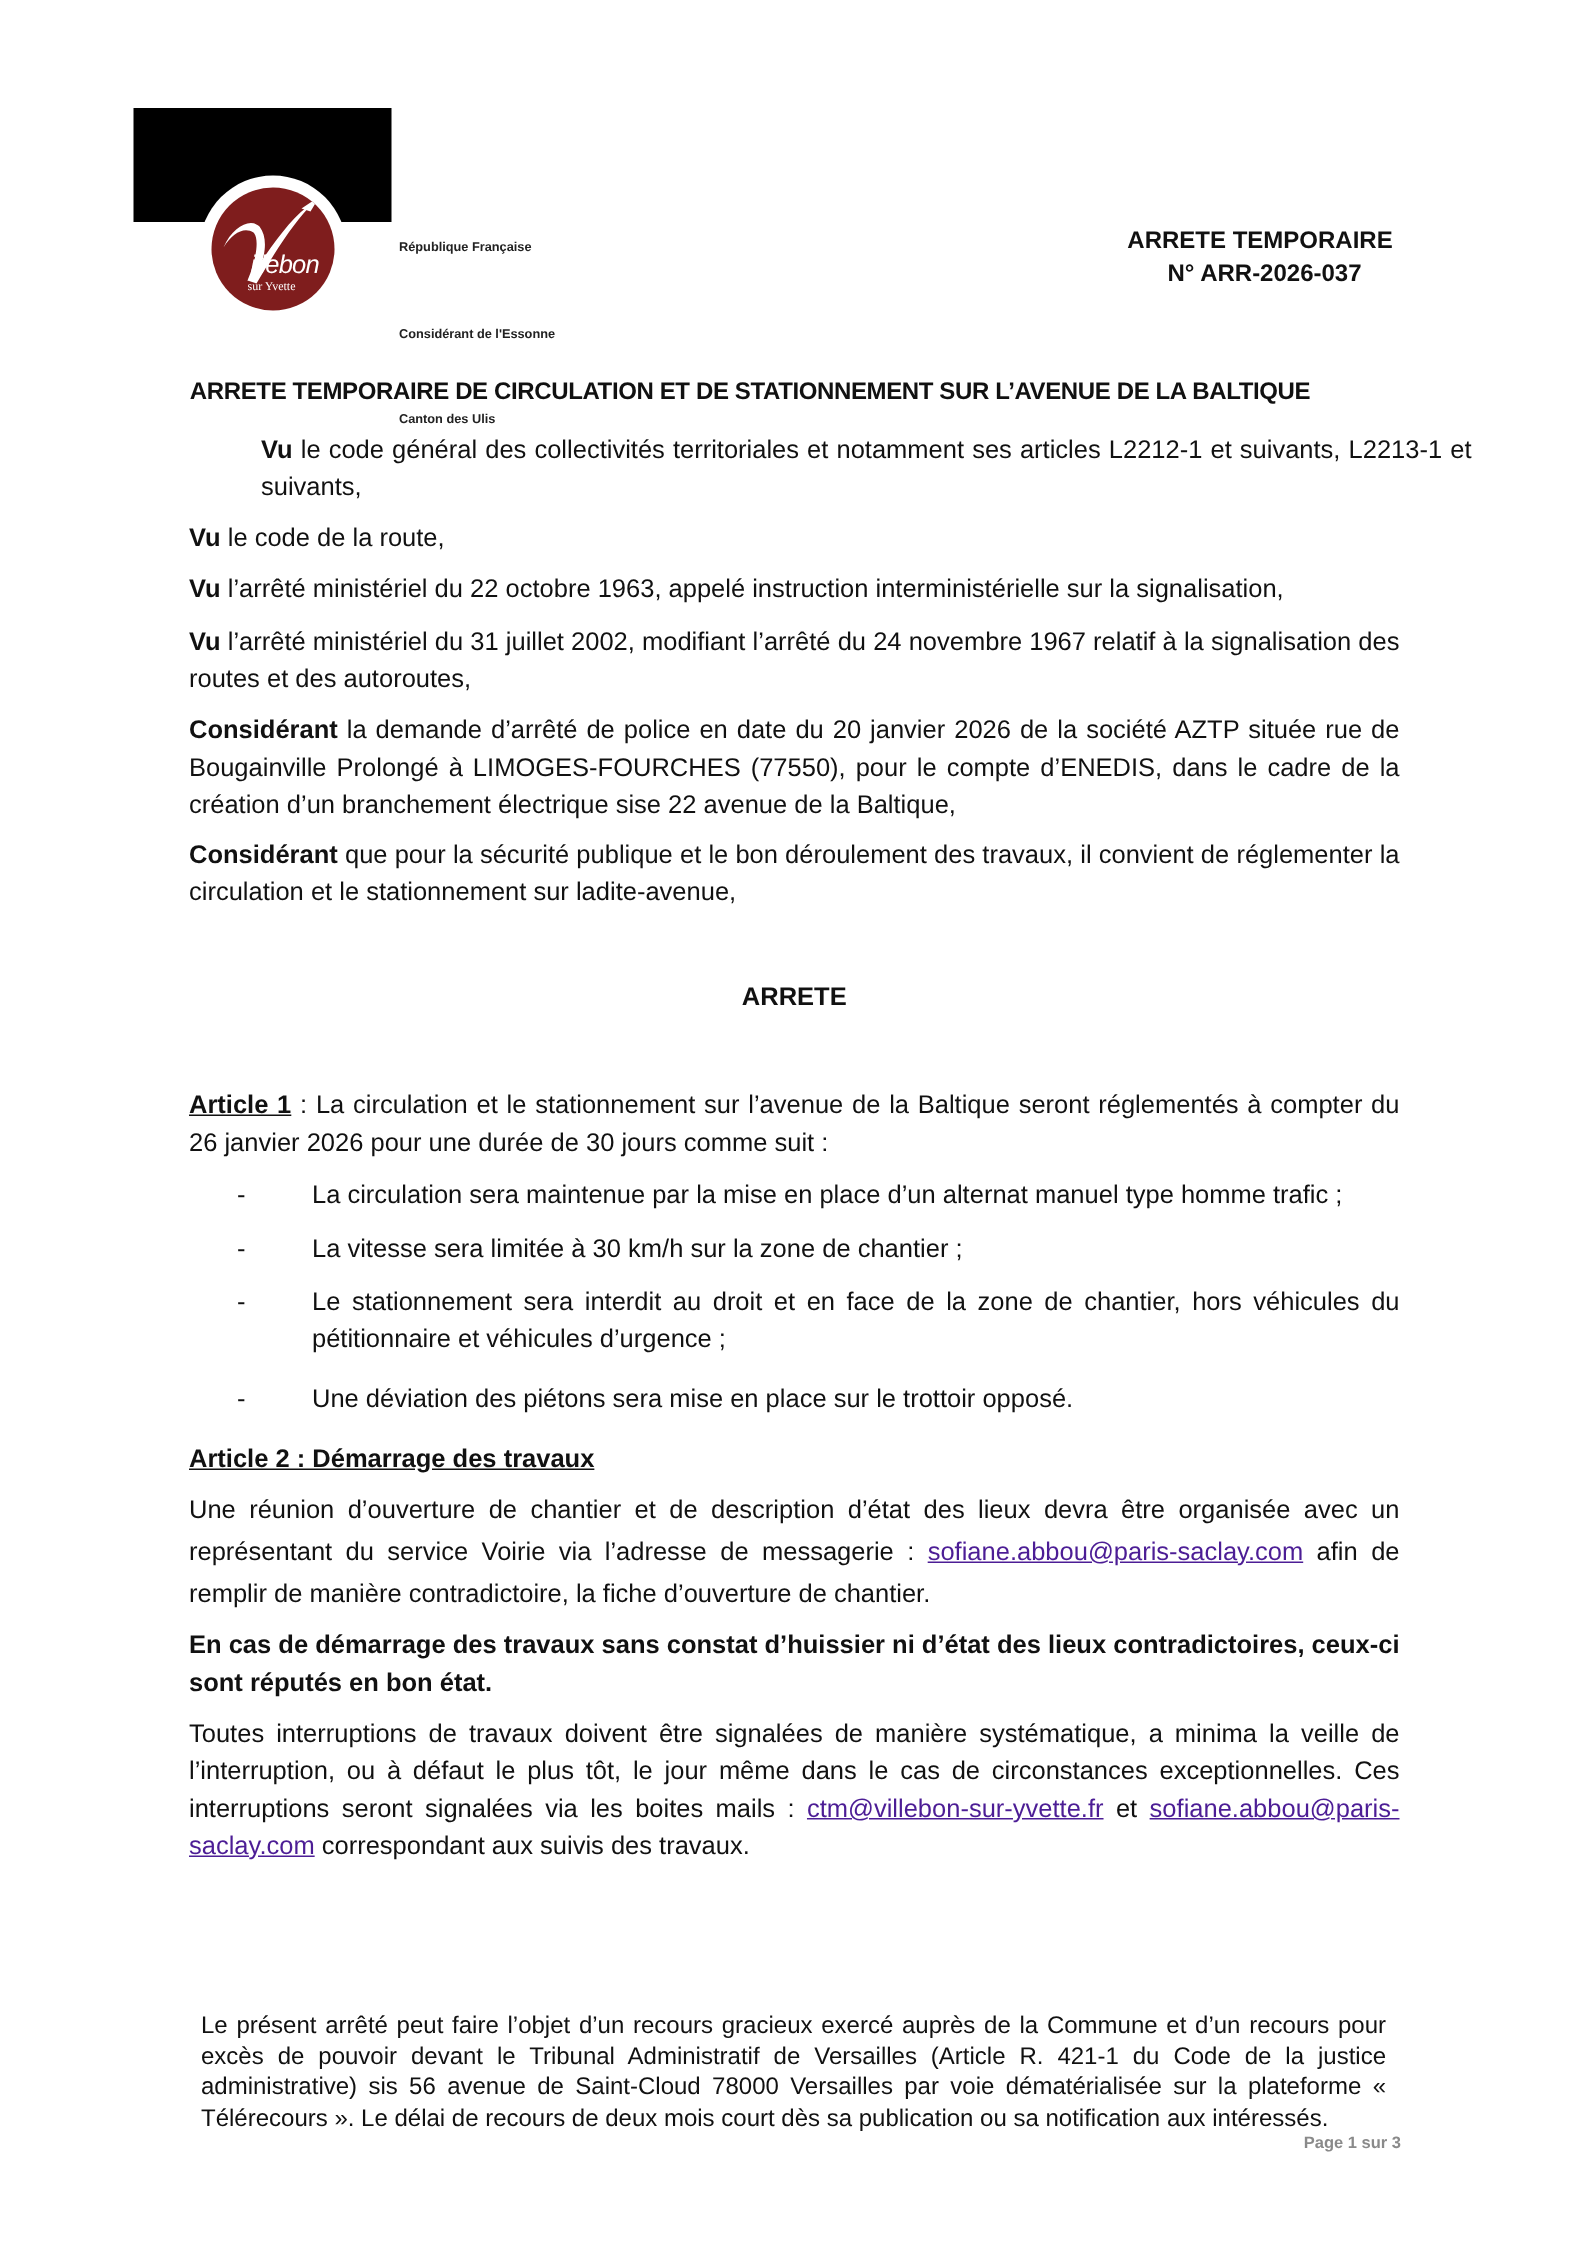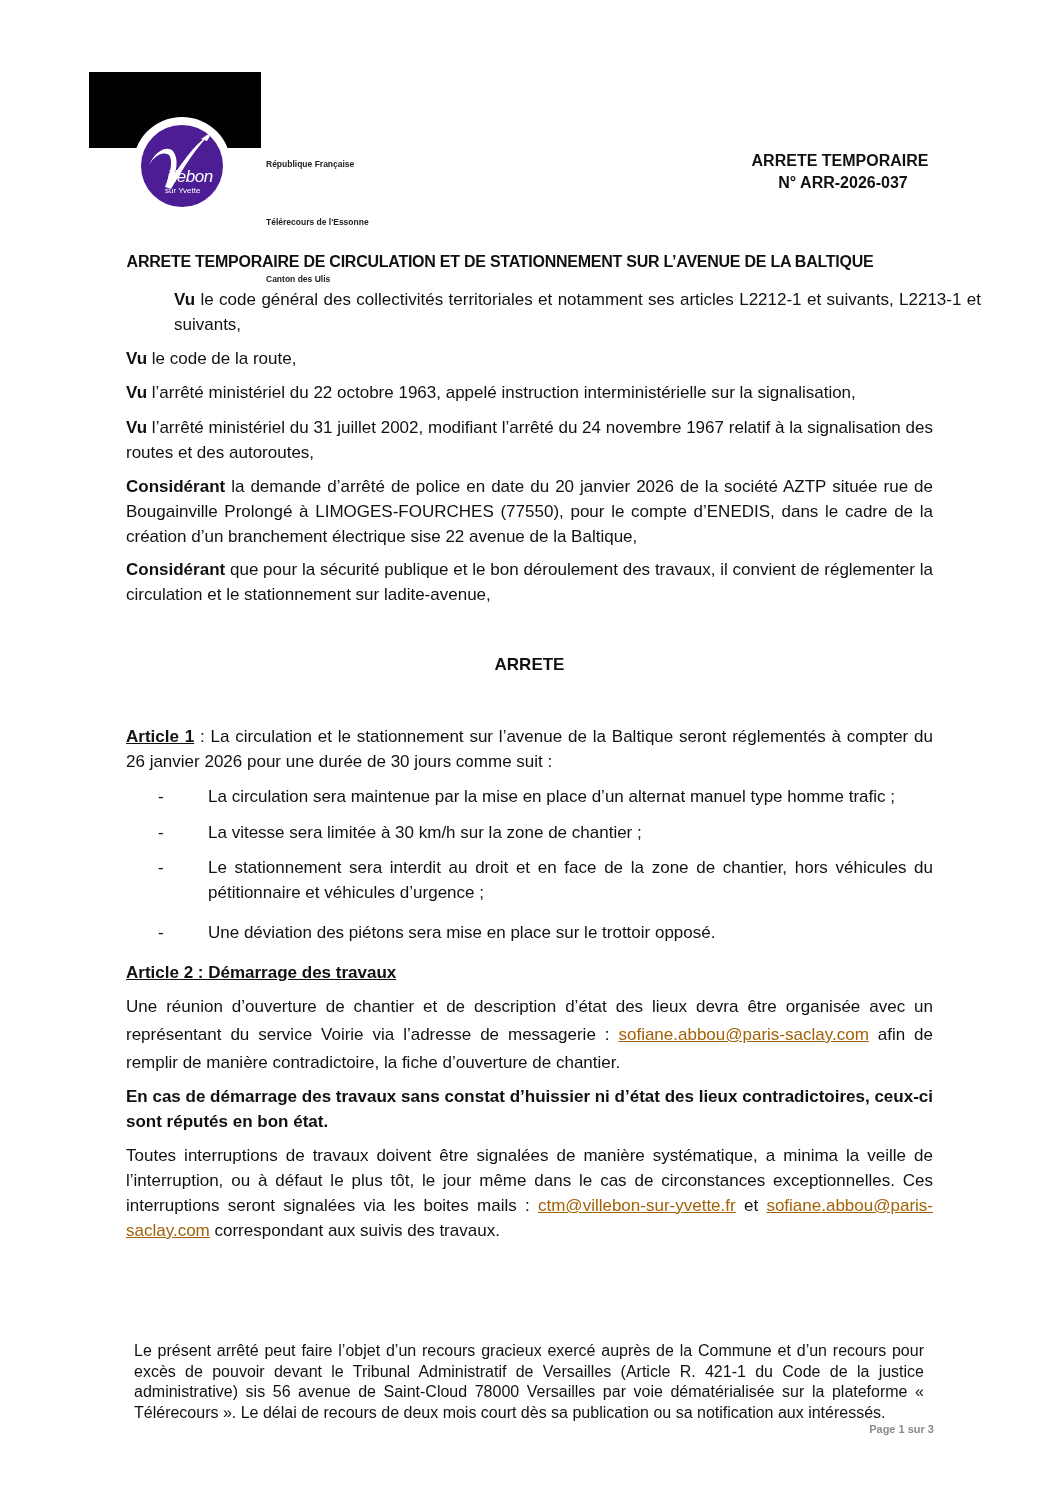--- a/index.html
+++ b/index.html
@@ -1,35 +1,35 @@
 <!DOCTYPE html>
 <html><head>
 <meta charset="utf-8">
 <style>
   html, body { margin: 0; padding: 0; background: #ffffff; }
   body { width: 1059px; height: 1497px; position: relative; overflow: hidden;
          font-family: "Liberation Sans Narrow", "Liberation Sans", sans-serif; color: #111; }
   .abs { position: absolute; }
   .logo-rect { left: 89px; top: 72px; width: 172px; height: 76px; background: #000; }
   .logo-ring { left: 133px; top: 117px; width: 98px; height: 98px; border-radius: 50%; background: #fff; }
-  .logo-disc { left: 141px; top: 125px; width: 82px; height: 82px; border-radius: 50%; background: #4c1d95; overflow: hidden; }
+  .logo-disc { left: 141px; top: 125px; width: 82px; height: 82px; border-radius: 50%; background: #7f1d1d; overflow: hidden; }
   .logo-disc svg { position: absolute; left: 0; top: 0; }
   .logo-text1 { position: absolute; left: 26px; top: 42px; color: #fff; font-style: italic; font-size: 17px; letter-spacing: -0.5px;
                 font-family: "Liberation Sans", sans-serif; }
-  .logo-text2 { position: absolute; left: 24px; top: 61px; color: #fff; font-size: 8px; font-family: Liberation Sans, sans-serif; }
+  .logo-text2 { position: absolute; left: 24px; top: 61px; color: #fff; font-size: 8px; font-family: Liberation Serif, serif; }
   .admin { left: 266px; top: 113px; font-size: 8.5px; line-height: 11.5px; font-weight: bold; color: #222; }
   .admin div { white-space: nowrap; margin-top: 46px; }
   .arrete-head { left: 740px; top: 150px; width: 200px; text-align: center; font-weight: bold; font-size: 16px; line-height: 22px; }
   .arrete-head .l2 { padding-left: 6px; }
   .title { left: 0; top: 221px; width: 1000px; text-align: center; font-weight: bold; font-size: 16px; letter-spacing: -0.25px; margin-top: 32px; }
   .body { left: 126px; width: 807px; font-size: 17px; line-height: 25px; }
   .para { margin: 0; text-align: justify; }
   .b { font-weight: bold; }
   .u { text-decoration: underline; }
-  .link { color: #a16207; text-decoration: underline; }
+  .link { color: #4c1d95; text-decoration: underline; }
   .center-h { left: 0; width: 1059px; text-align: center; font-weight: bold; font-size: 17px; top: 655px; }
   .bullet { position: absolute; left: 158px; width: 775px; font-size: 17px; line-height: 25px; }
   .bullet .dash { position: absolute; left: 0; top: 0; }
   .bullet .txt { margin-left: 50px; text-align: justify; }
   .footer { left: 134px; top: 1341px; width: 790px; font-size: 16px; line-height: 20.5px; text-align: justify; }
   .pagenum { left: 840px; top: 1423px; width: 94px; text-align: right; font-size: 11px; font-weight: bold; color: #8a8a8a; }
 </style>
 </head>
 <body>
 
@@ -40,21 +40,21 @@
     <path d="M8 40 C 14 30, 22 26, 28 30 C 32 34, 30 48, 24 62 L 30 60 C 36 46, 38 34, 32 26 C 26 20, 14 26, 8 40 Z" fill="#fff"></path>
     <path d="M24 62 C 40 40, 52 20, 68 10 C 56 22, 44 40, 30 64 Z" fill="#fff"></path>
     <path d="M60 14 L 72 6 L 66 16 Z" fill="#fff"></path>
   </svg>
   <span class="logo-text1">illebon</span>
   <span class="logo-text2">sur Yvette</span>
 </div>
 
 <div class="abs admin">
   <div>République Française</div>
-  <div>Télérecours de l'Essonne</div>
+  <div>Considérant de l'Essonne</div>
   <div>Canton des Ulis</div>
 </div>
 
 <div class="abs arrete-head">
   <div>ARRETE TEMPORAIRE</div>
   <div class="l2">N° ARR-2026-037</div>
 </div>
 
 <div class="abs title">ARRETE TEMPORAIRE DE CIRCULATION ET DE STATIONNEMENT SUR L’AVENUE DE LA BALTIQUE</div>
 

